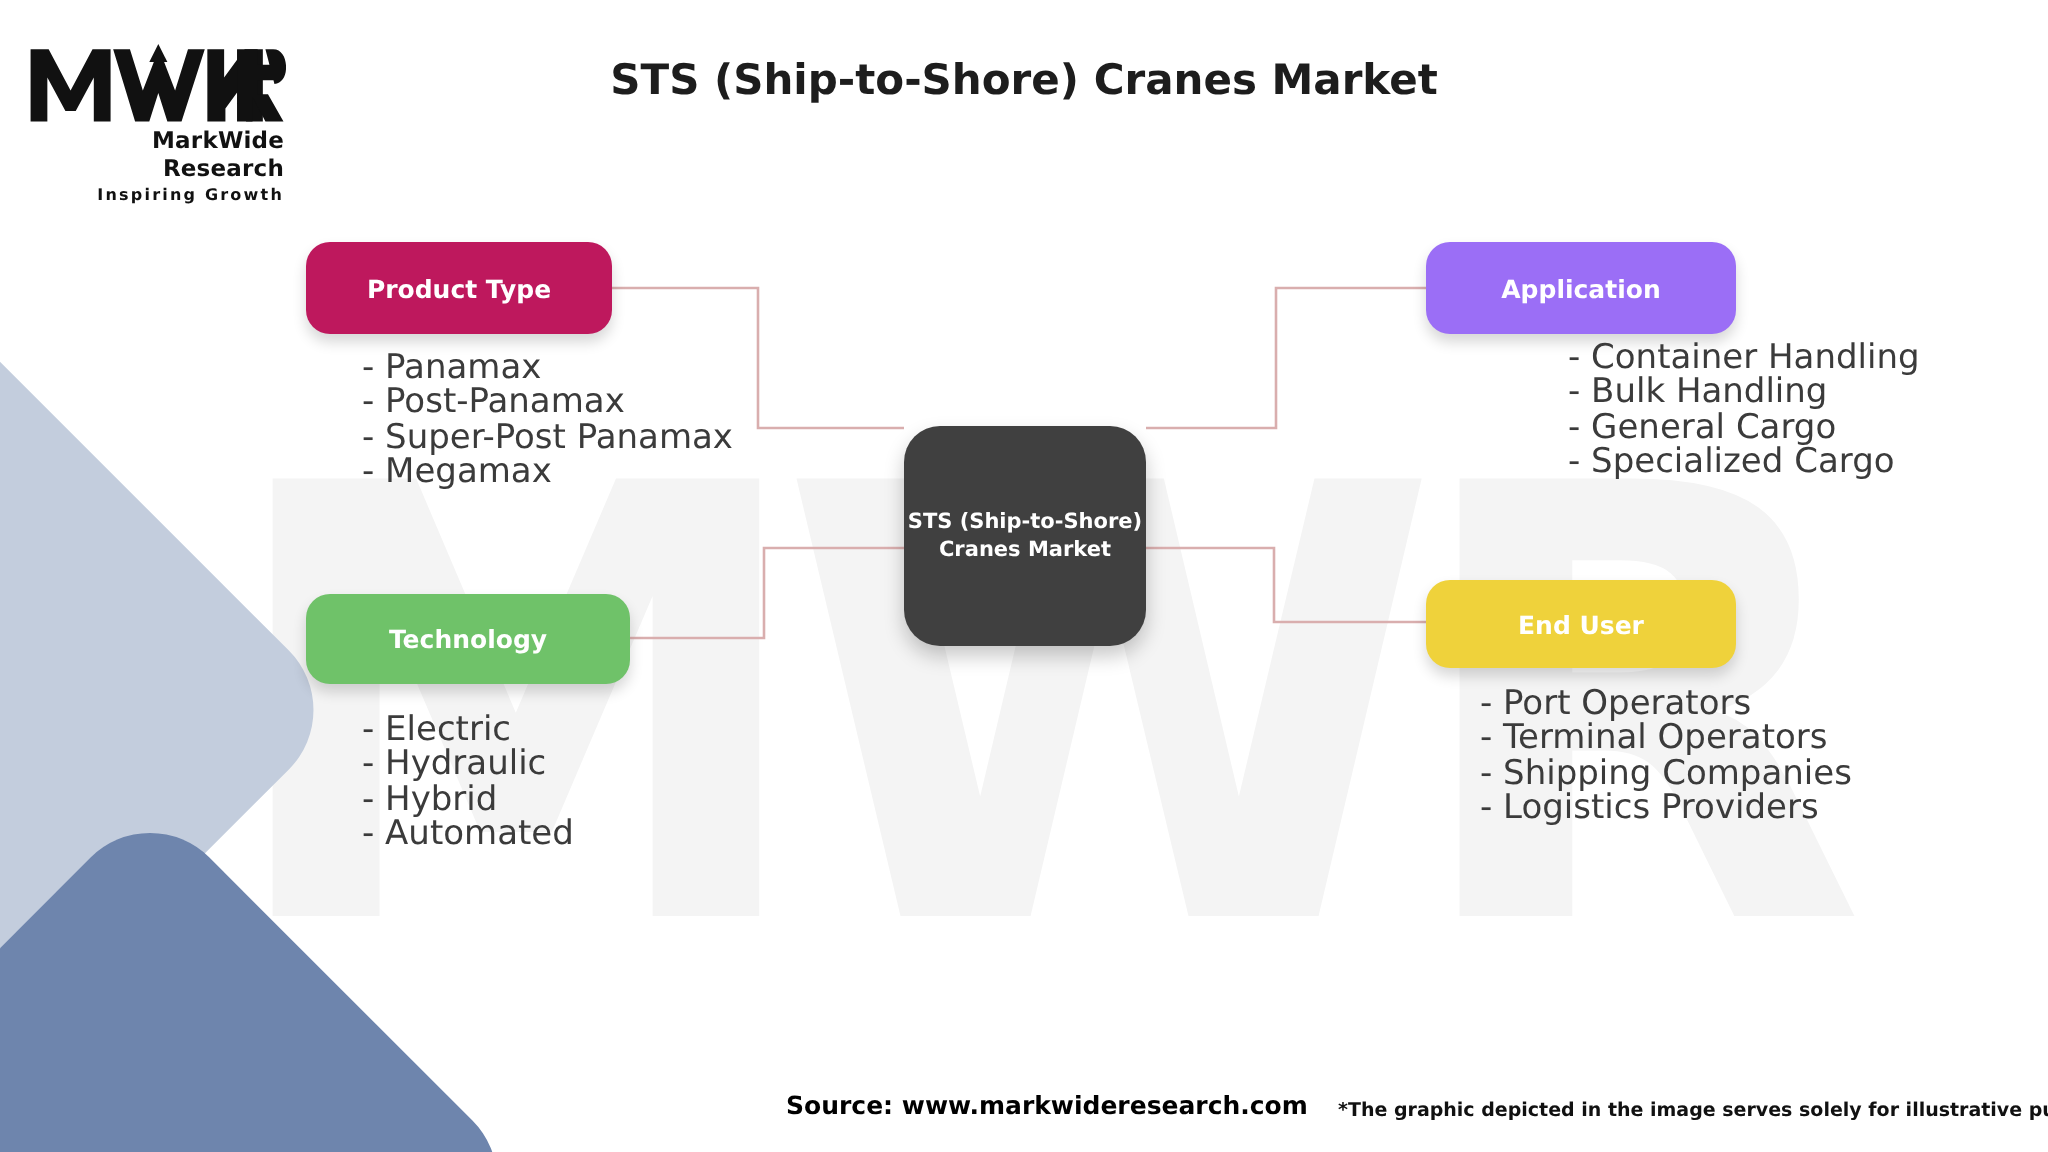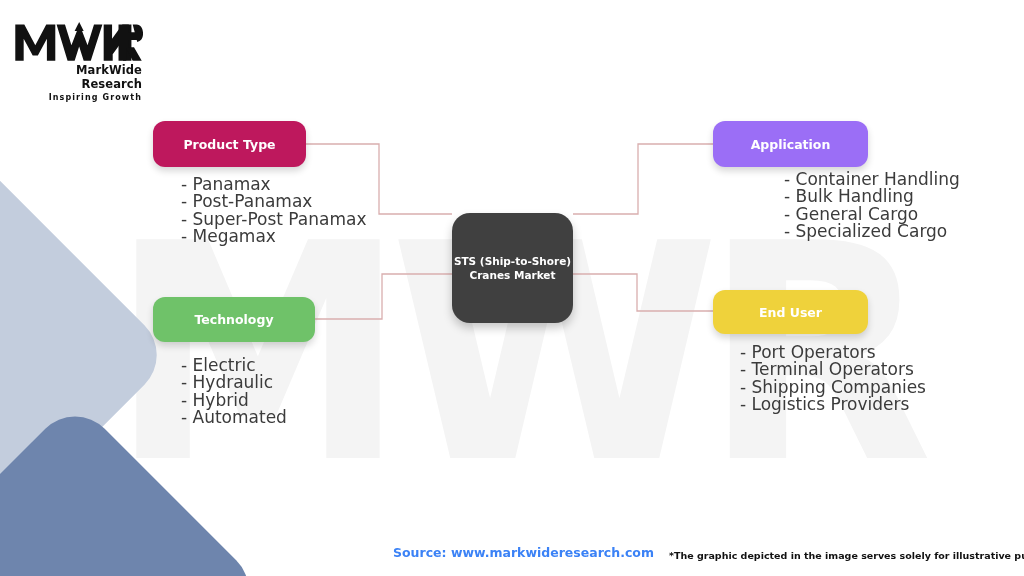--- a/index.html
+++ b/index.html
@@ -162,21 +162,21 @@
   .bullets div { }
 
   
   .source {
     position: absolute;
     left: 393px;
     top: 545px;
     font-family: "DejaVu Sans", sans-serif;
     font-weight: 700;
     font-size: 12.5px;
-    color: #3b82f6;
+    color: #000000;
   }
   .disclaimer {
     position: absolute;
     left: 669px;
     top: 550px;
     font-family: "DejaVu Sans", sans-serif;
     font-weight: 700;
     font-size: 9.5px;
     color: #111111;
     white-space: nowrap;
@@ -200,20 +200,21 @@
         <path d="M66 4 L79 4 L89 36 L99 10 L104 10 L114 36 L124 4 L137 4 L119 60 L108 60 L101 38 L94 60 L83 60 Z"></path>
         <path d="M101 0 L108 14 L94 14 Z"></path>
         <path d="M139 60 L139 4 L152 4 L152 26 L168 4 L182 4 L182 60 L169 60 L169 28 L153 50 L153 60 Z"></path>
         <path d="M184 4 L178 4 L178 16 L190 16 C194 16 196 19 196 22 C196 25 194 28 190 28 L178 28 L178 39 L186 39 L198 60 L184 60 L174 41 L174 60 L162 60 L162 4 L190 4 C197 4 200 11 200 18 C200 25 197 30 191 31 Z"></path>
       </g>
     </svg>
     <div class="logo-name">MarkWide Research</div>
     <div class="logo-tag">Inspiring Growth</div>
   </div>
 
+  <div class="page-title">STS (Ship-to-Shore) Cranes Market</div>
 
   <svg class="wires" width="1024" height="576">
     <g fill="none" stroke="#d9aeae" stroke-width="1.3">
       <polyline points="306,144 379,144 379,214 452,214"></polyline>
       <polyline points="573,214 638,214 638,144 713,144"></polyline>
       <polyline points="315,319 382,319 382,274 452,274"></polyline>
       <polyline points="573,274 637,274 637,311 713,311"></polyline>
     </g>
   </svg>
 

